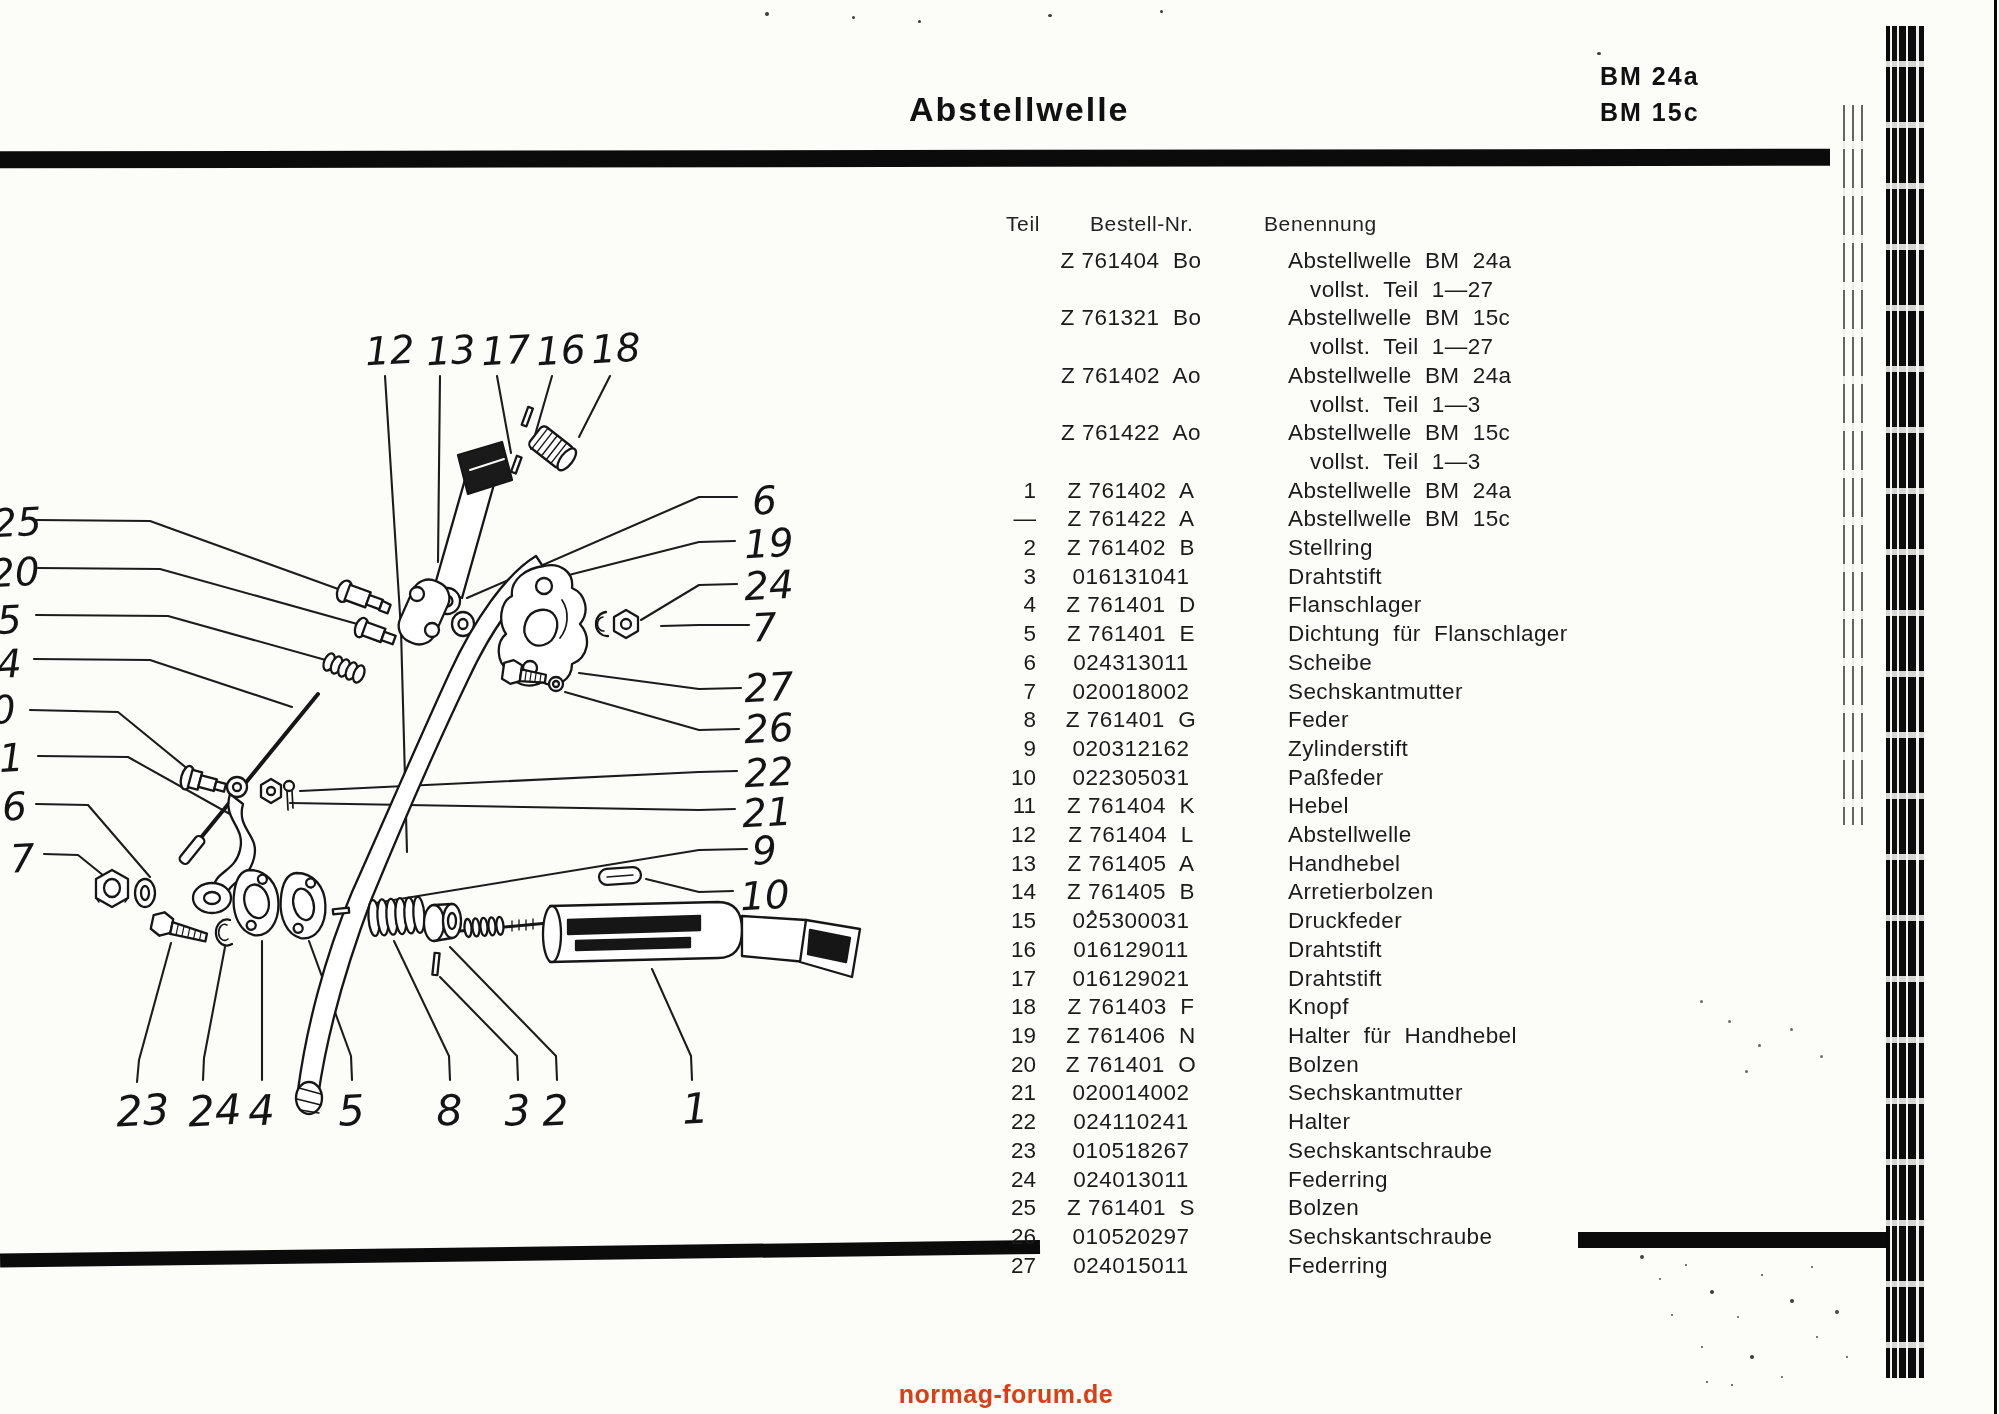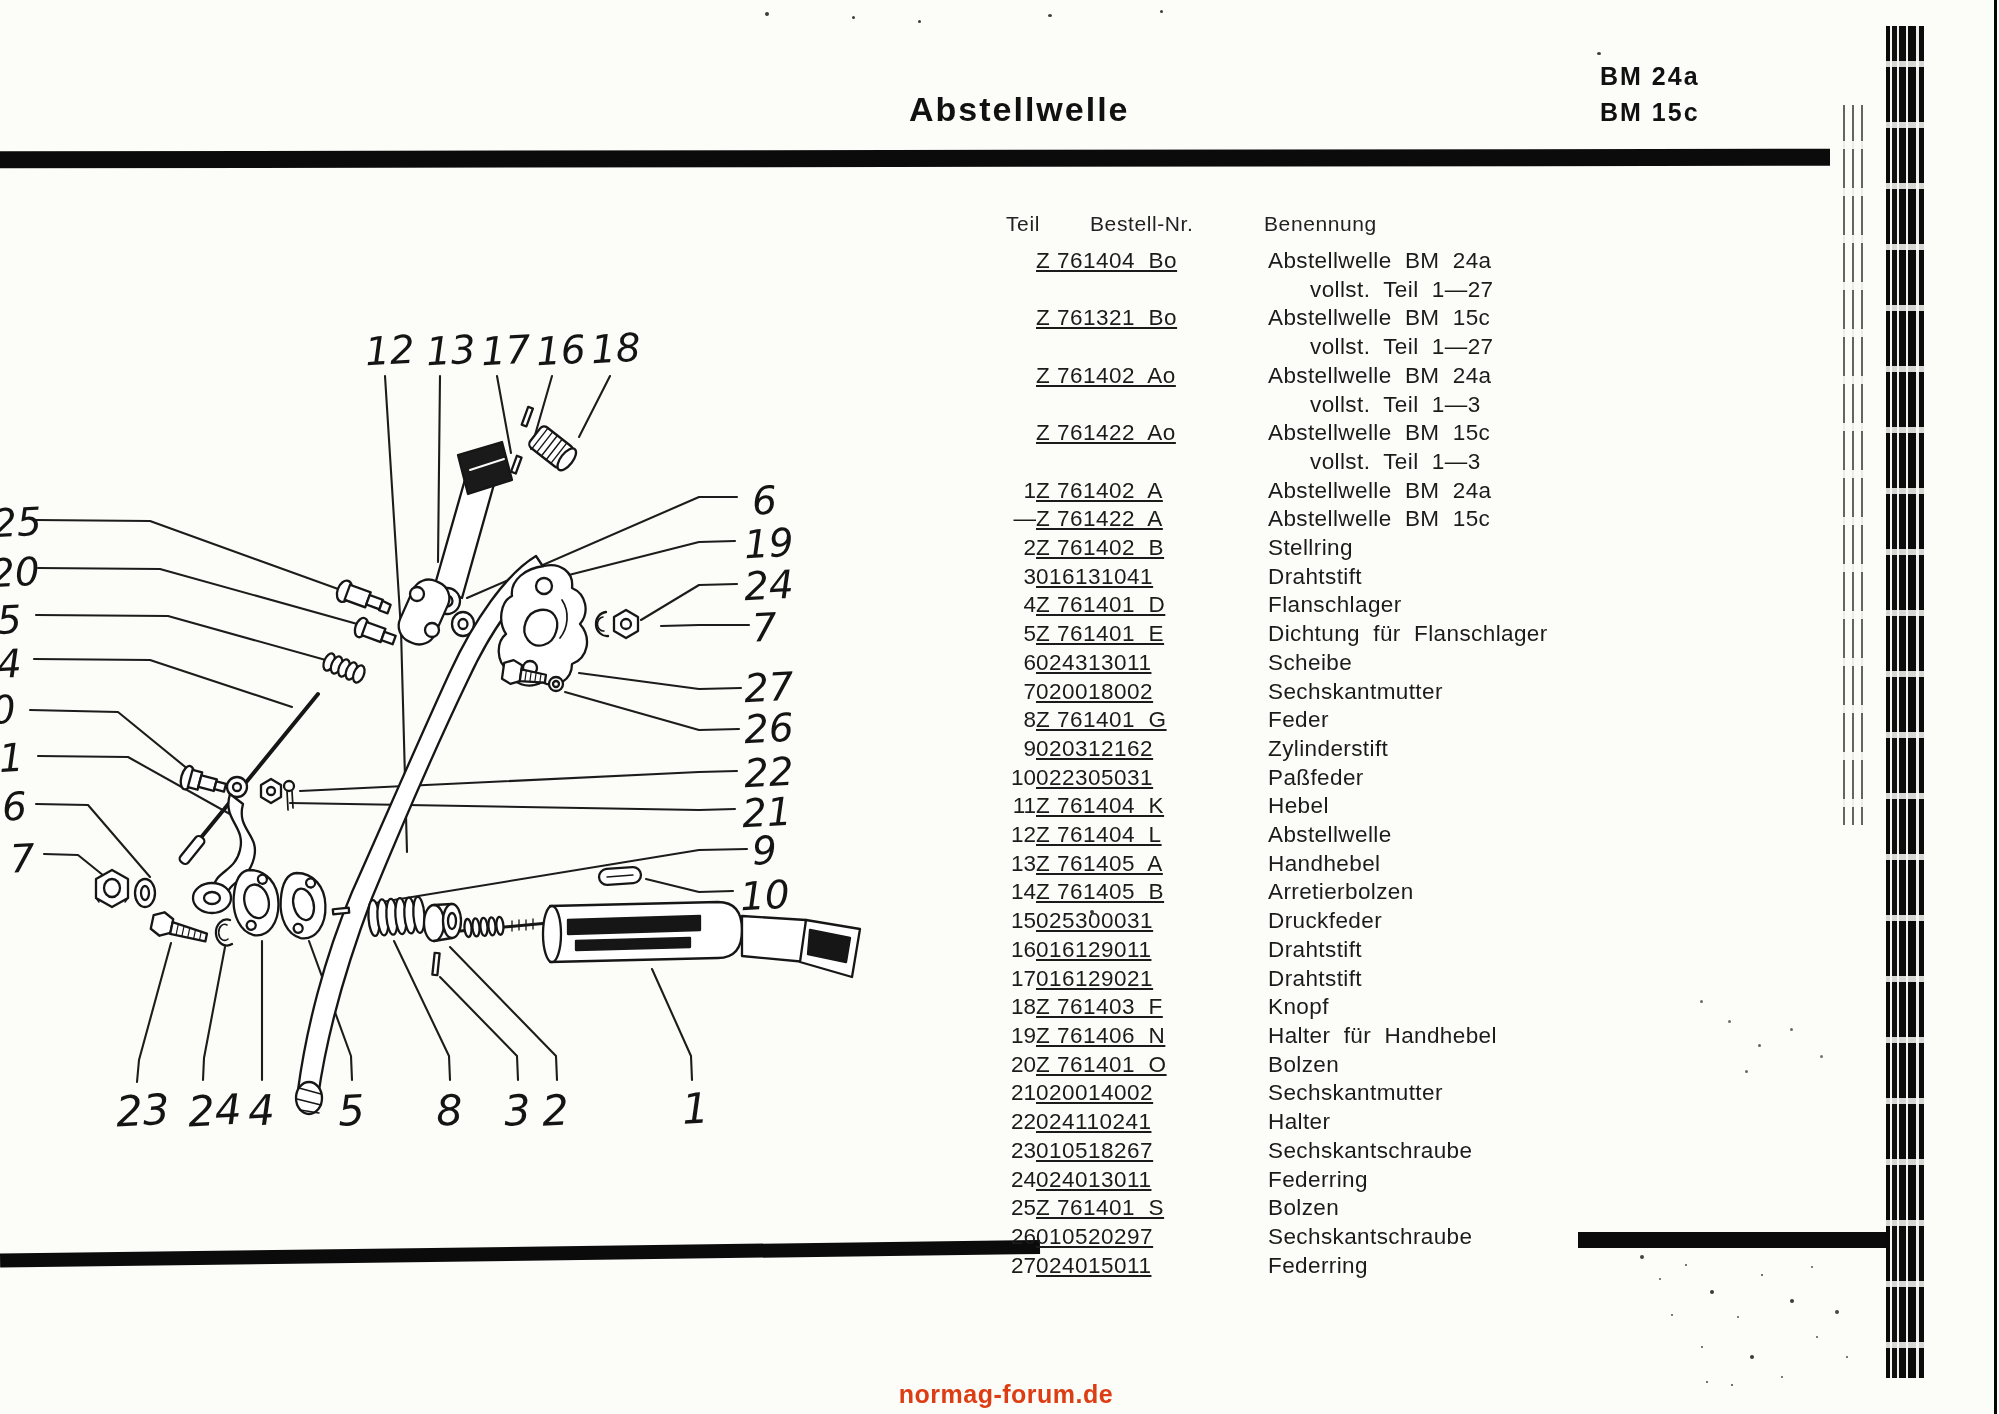--- a/index.html
+++ b/index.html
@@ -22,22 +22,22 @@
     background:
       repeating-linear-gradient(0deg, rgba(250,250,247,0) 0 18px, rgba(250,250,247,.9) 18px 26px, rgba(250,250,247,0) 26px 47px),
       repeating-linear-gradient(90deg,#141414 0 2px,rgba(0,0,0,0) 2px 9px);}
   .edge-line{position:absolute;left:1994px;top:0;width:3px;height:1414px;background:#060606;}
   
   .thead span{position:absolute;top:212px;font-size:21px;letter-spacing:.6px;color:#222;}
   .th-teil{left:1006px}.th-bestell{left:1090px}.th-ben{left:1264px}
   #ptable{position:absolute;left:994px;top:247px;width:780px;font-size:22.5px;line-height:28.7px;color:#1b1b1b;}
   .trow .l1{display:flex;}
   .c-teil{display:inline-block;width:42px;text-align:right;white-space:pre;}
-  .c-bestell{display:inline-block;width:190px;text-align:left;white-space:pre;letter-spacing:.5px;text-decoration:underline;}
-  .c-name{display:inline-block;margin-left:42px;white-space:pre;letter-spacing:.4px;}
+  .c-bestell{display:inline-block;width:190px;text-align:center;white-space:pre;letter-spacing:.5px;}
+  .c-name{display:inline-block;margin-left:62px;white-space:pre;letter-spacing:.4px;}
   .l2{padding-left:316px;white-space:pre;letter-spacing:.4px;}
   
   .co{position:absolute;font-family:"DejaVu Sans",sans-serif;font-style:italic;font-size:39px;
       color:#141414;transform:rotate(-3deg);white-space:nowrap;}
   .co.b{font-size:42px;}
   
   #diag{position:absolute;left:0;top:0;}
   
   .watermark{position:absolute;left:878px;top:1380px;width:256px;text-align:center;
       font-size:25px;font-weight:bold;color:#dc3d13;letter-spacing:.5px;}

